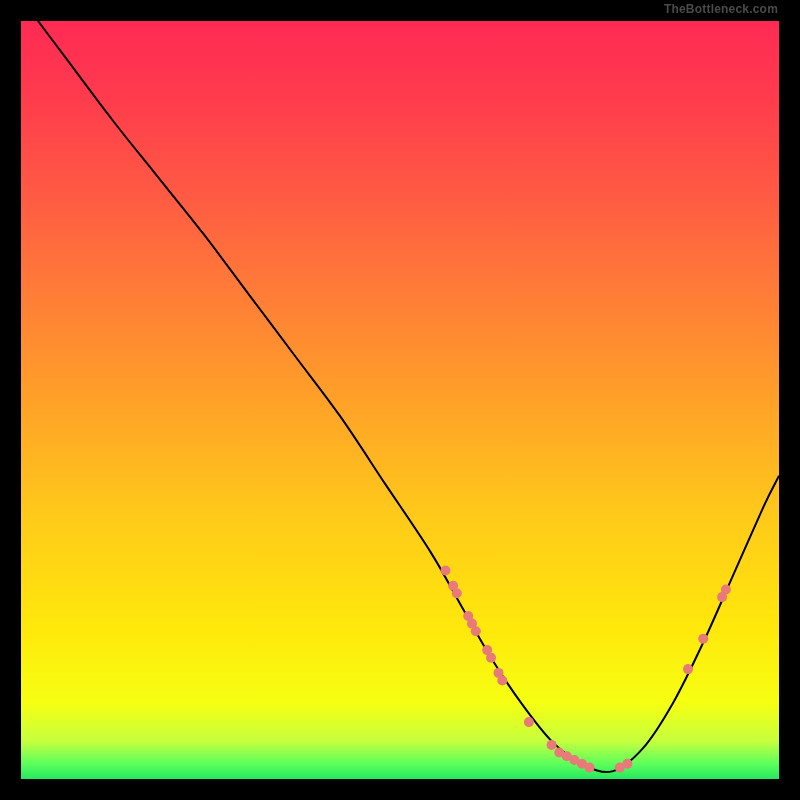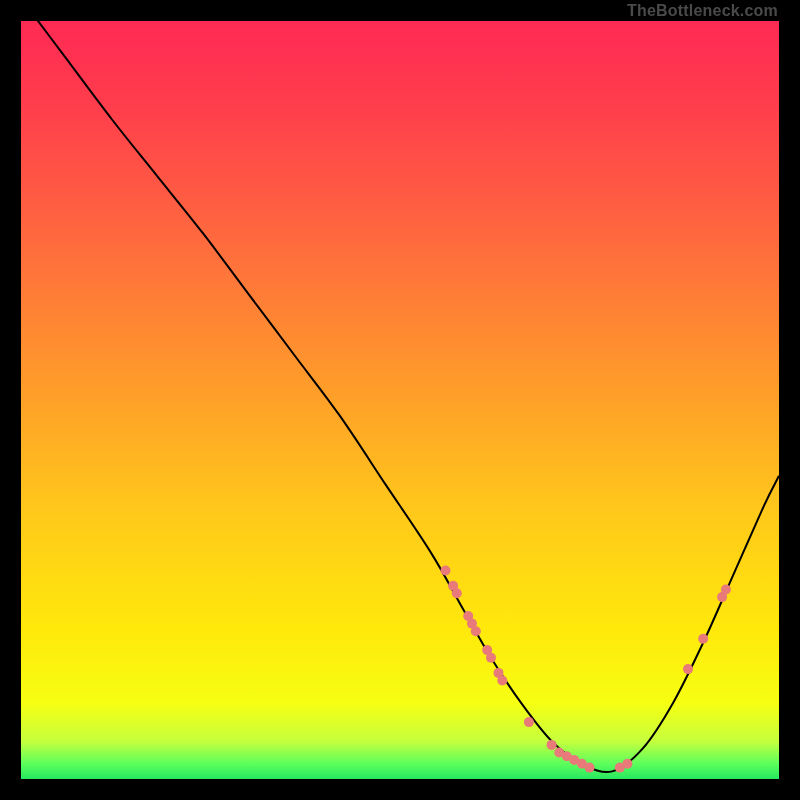--- a/index.html
+++ b/index.html
@@ -45,21 +45,21 @@
     top: 0;
     width: 758px;
     height: 758px;
     pointer-events: none;
   }
   .watermark {
     position: absolute;
     top: 2px;
     right: 22px;
     color: #4a4a4a;
-    font-size: 16px;
+    font-size: 12px;
     font-weight: 600;
     letter-spacing: 0.2px;
   }
 </style>
 </head>
 <body>
 
 <div class="outer">
   <div class="plot-area">
     <svg class="curve" viewBox="0 0 758 758" preserveAspectRatio="none">

